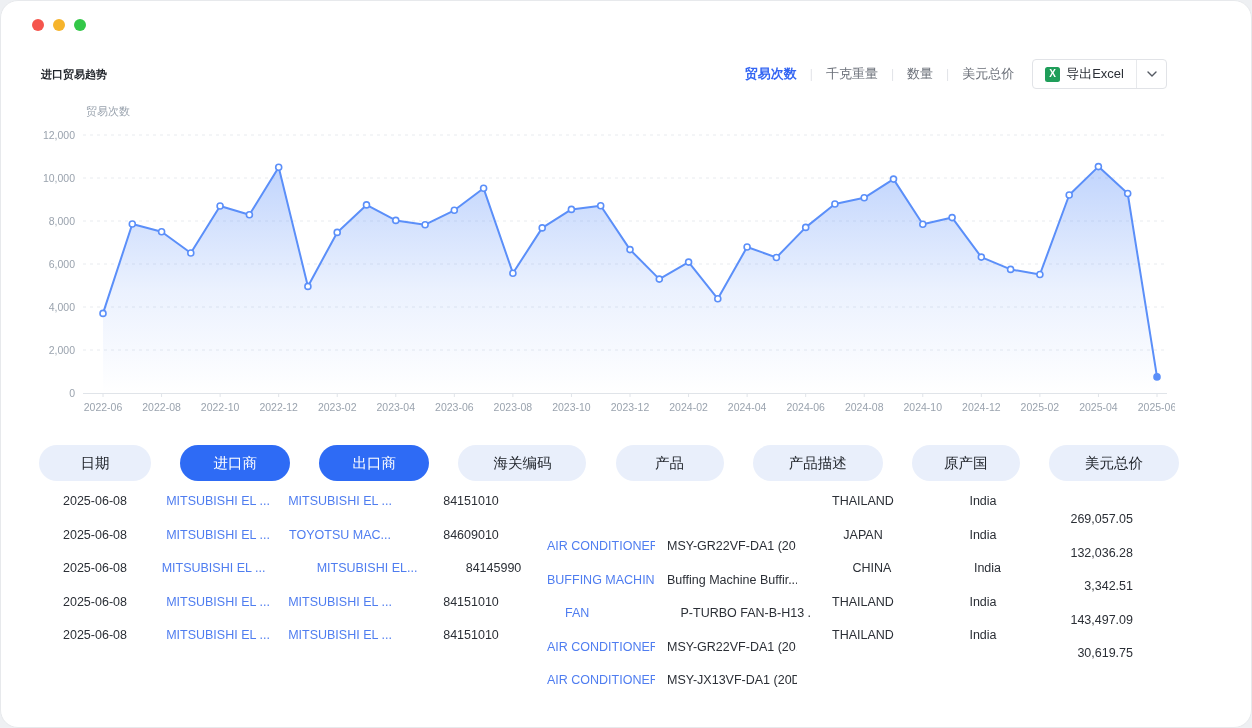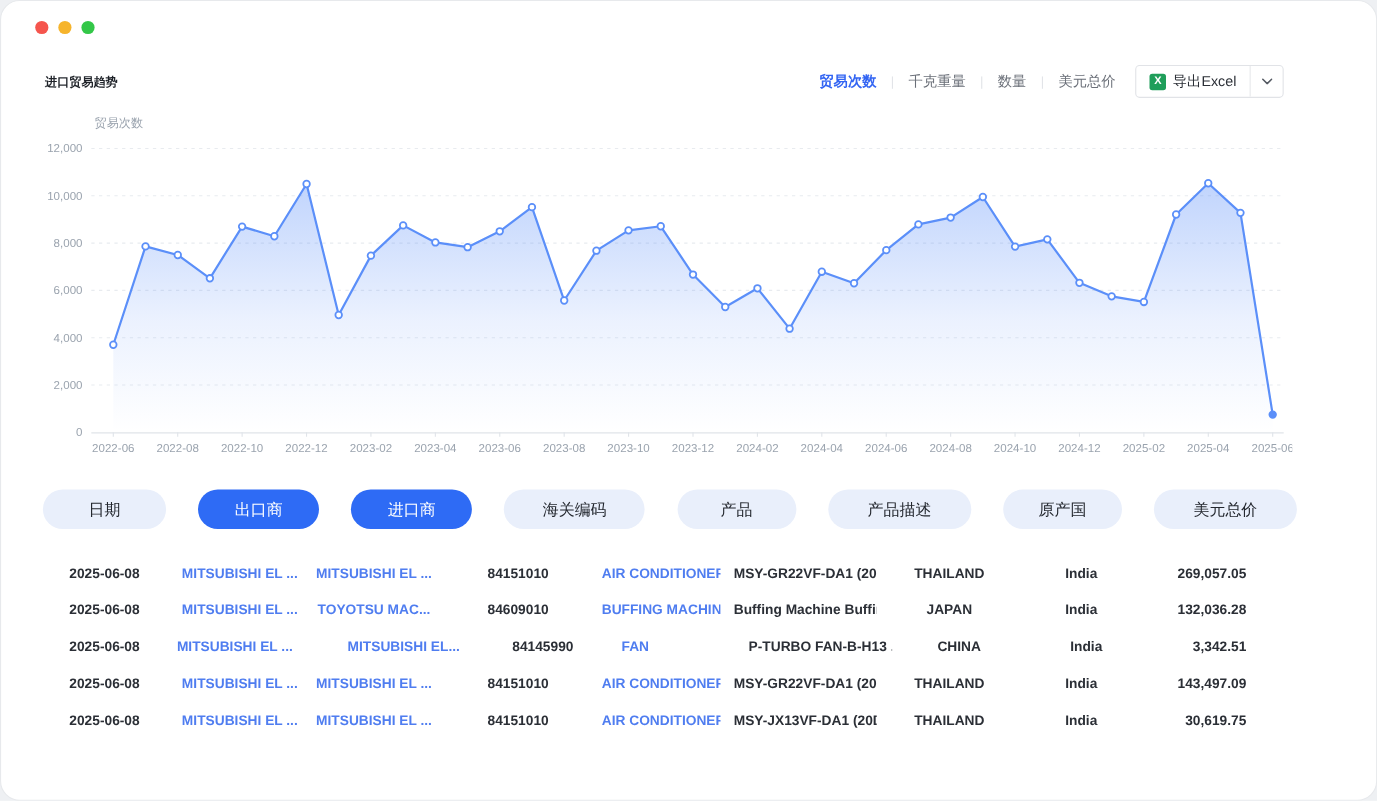--- a/index.html
+++ b/index.html
@@ -59,23 +59,23 @@
   .pill {
     height:36px; border-radius:18px; background:#E9EFFB;
     display:flex; align-items:center; justify-content:center;
     font-size:14.5px; font-weight:500; color:#23272e; cursor:pointer;
     white-space:nowrap;
   }
   .pill.active { background:#2E6BF5; color:#ffffff; }
 
   
   .rows { margin:13px 72px 0 38px; }
-  .tr { display:flex; justify-content:space-between; align-items:flex-end; height:33.5px;font-weight:bold; }
+  .tr { display:flex; justify-content:space-between; align-items:flex-start; height:33.5px; }
   .td { font-size:12.5px; color:#2b2f36; text-align:center; overflow:hidden; white-space:nowrap; }
-  .td.left { text-align:left; }
+  .td.left { text-align:left;margin-top:45px; }
   .td.money { text-align:right; padding-right:46px;margin-top:18px; }
   .td.link { color:#4F7DF0; cursor:pointer; }
 </style>
 </head>
 <body>
 
 <div class="window">
 
   <div class="titlebar">
     <div class="lights">
@@ -210,22 +210,22 @@
         <circle cx="1000.9" cy="175.5" r="3" fill="#ffffff" stroke="#5B8FF9" stroke-width="1.6"></circle>
         <circle cx="1030.2" cy="96.0" r="3" fill="#ffffff" stroke="#5B8FF9" stroke-width="1.6"></circle>
         <circle cx="1059.4" cy="67.6" r="3" fill="#ffffff" stroke="#5B8FF9" stroke-width="1.6"></circle>
         <circle cx="1088.7" cy="94.5" r="3" fill="#ffffff" stroke="#5B8FF9" stroke-width="1.6"></circle>
         <circle cx="1118.0" cy="277.9" r="3" fill="#5B8FF9" stroke="#5B8FF9" stroke-width="1.6"></circle>
       </svg>
   </div>
 
   <div class="pill-row" id="pill-row">
       <div class="pill" style="width: 112px;">日期</div>
+      <div class="pill active" style="width: 110px;">进口商</div>
       <div class="pill active" style="width: 110px;">出口商</div>
-      <div class="pill active" style="width: 110px;">进口商</div>
       <div class="pill" style="width: 128px;">海关编码</div>
       <div class="pill" style="width: 108px;">产品</div>
       <div class="pill" style="width: 130px;">产品描述</div>
       <div class="pill" style="width: 108px;">原产国</div>
       <div class="pill" style="width: 130px;">美元总价</div>
     </div>
 
   <div class="rows" id="table-rows">
       <div class="tr">
         <div class="td" style="width: 112px;">2025-06-08</div>

